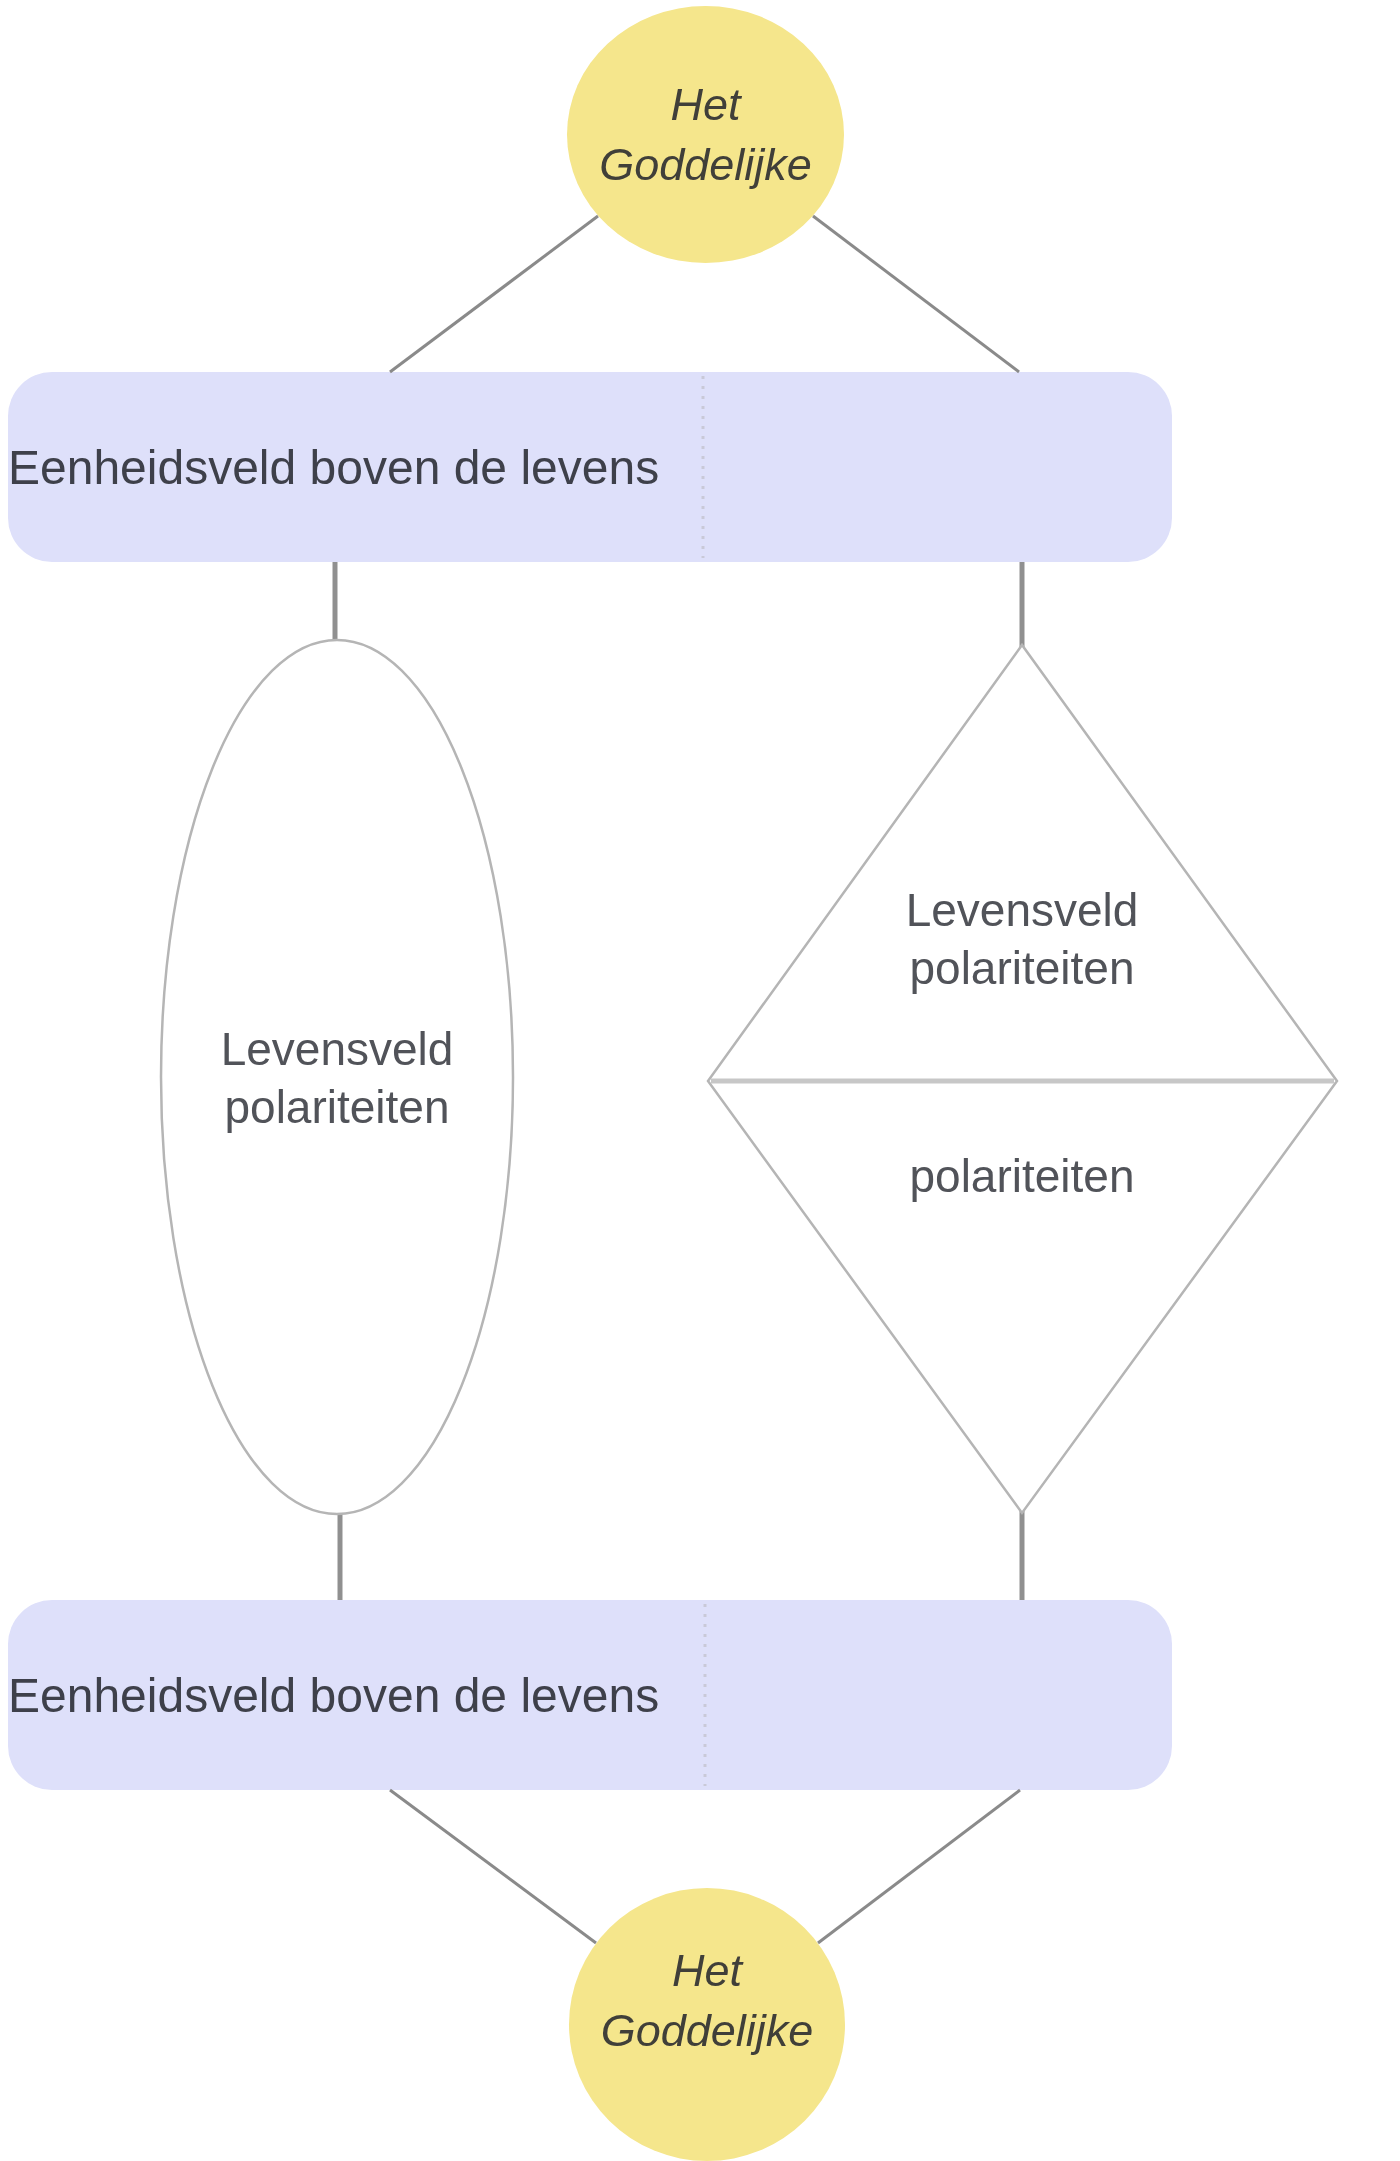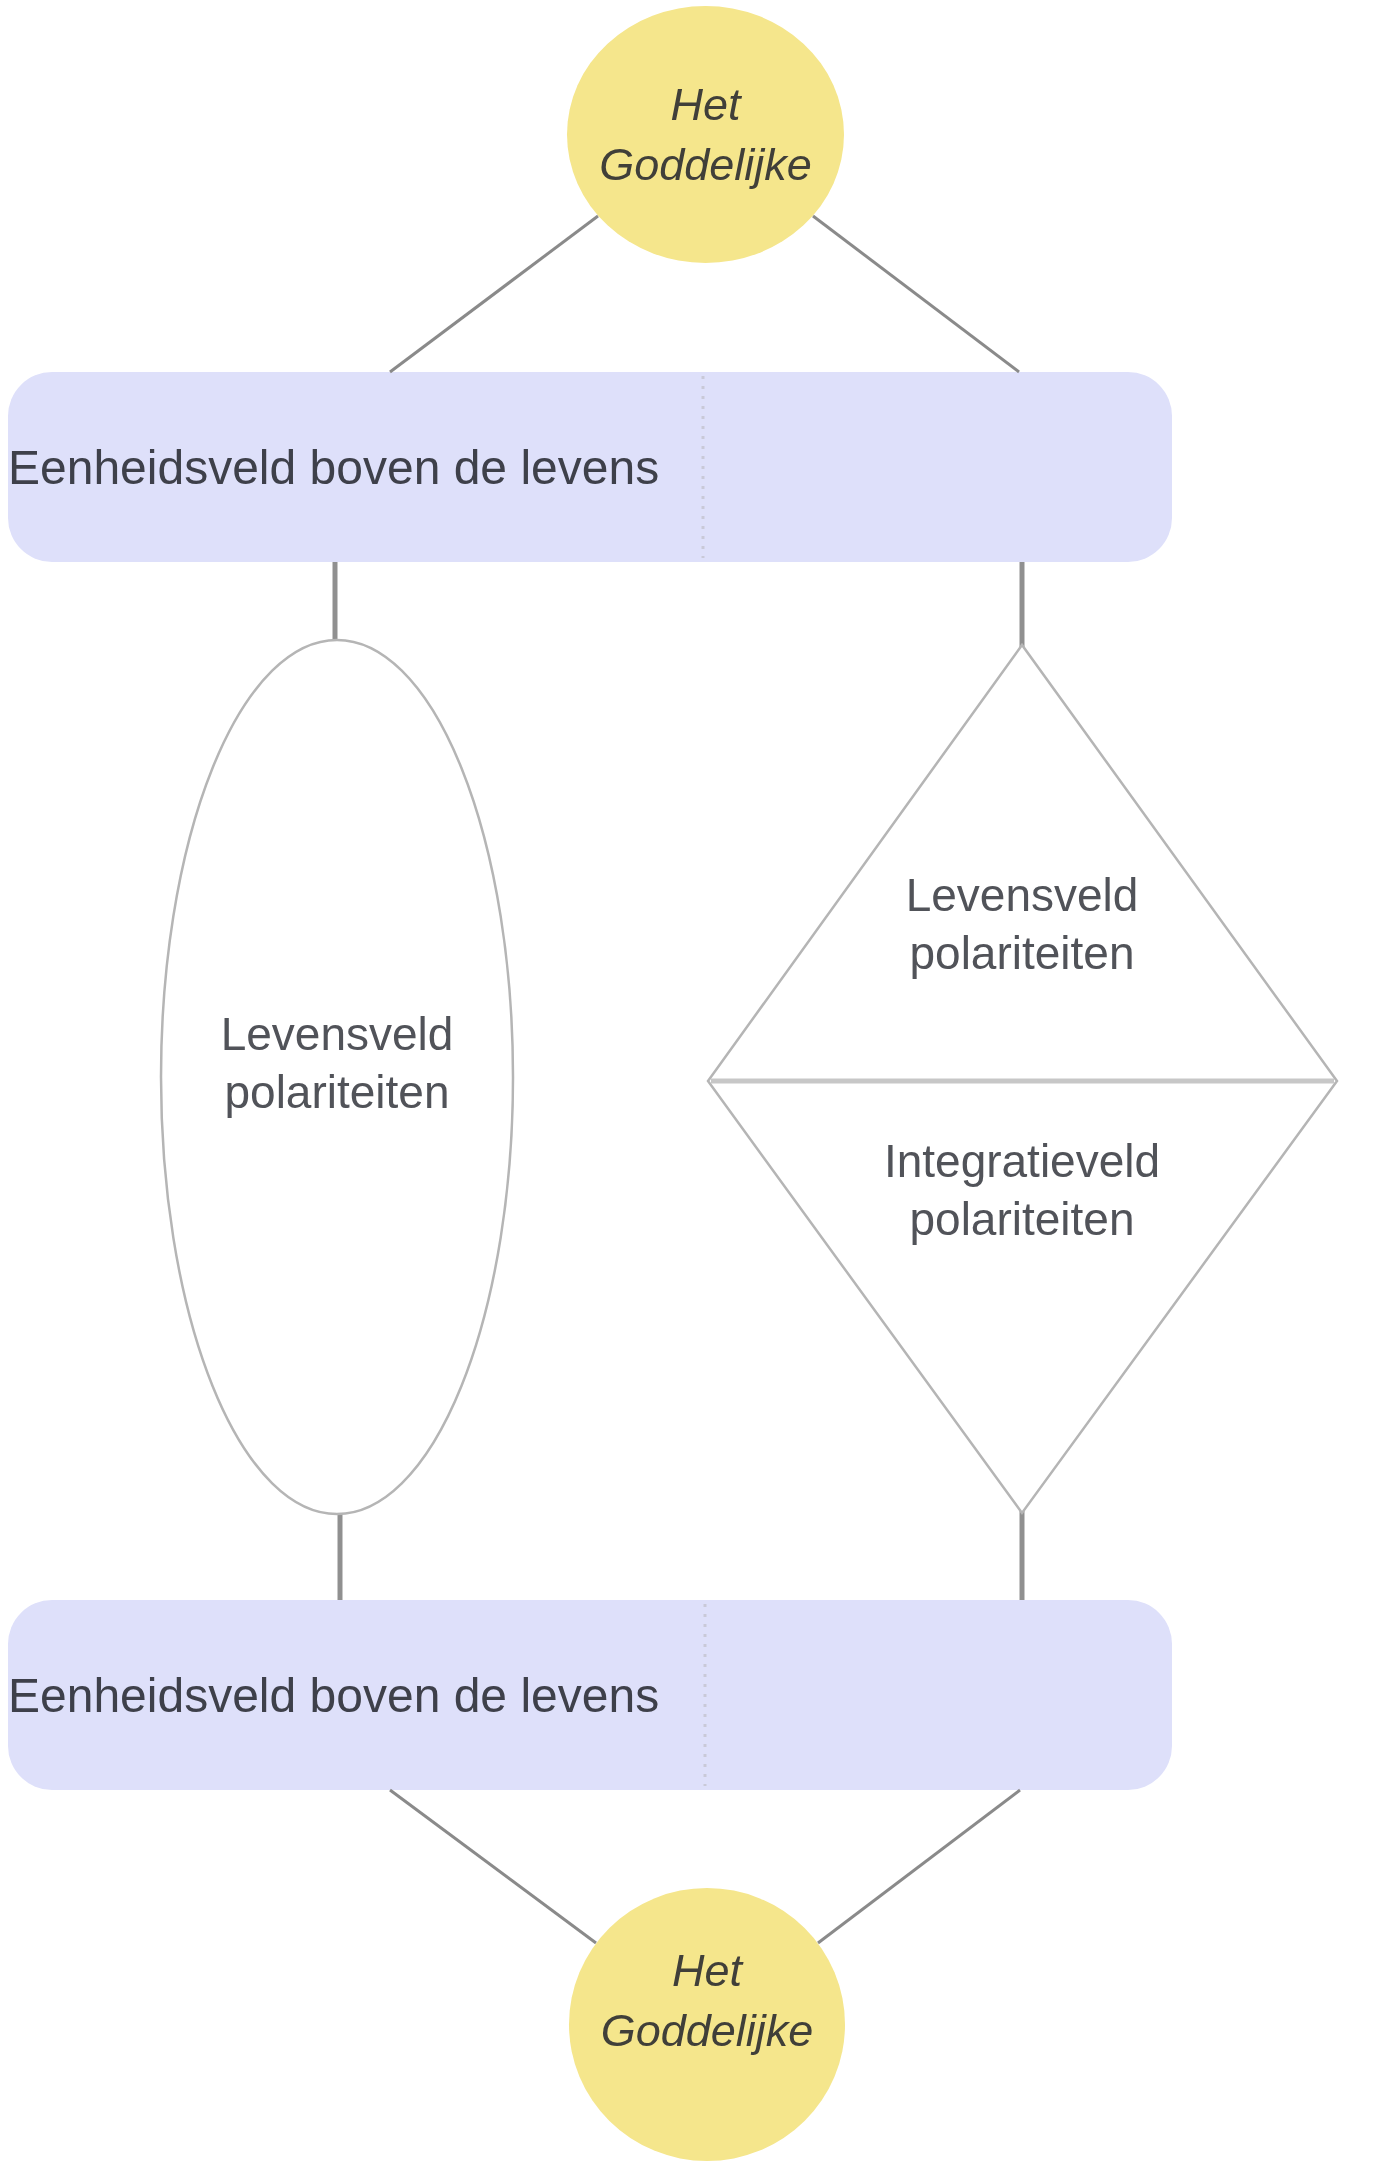--- a/index.html
+++ b/index.html
@@ -39,20 +39,21 @@
   .diag{stroke:var(--diagonal-color,#8A8A8A);stroke-width:3;}
   .connv{stroke:var(--connector-color,#909090);stroke-width:5;}
   .dashline{stroke:var(--dash-color,#C9C9D8);stroke-width:3;stroke-dasharray:3 7;}
   .shape{fill:#FFFFFF;stroke:var(--shape-stroke,#B5B5B5);stroke-width:2.5;}
   .divider{stroke:var(--divider-color,#C7C7C7);stroke-width:5;}
   .label{
     position:absolute;text-align:center;
     font-size:46px;line-height:58px;
     color:var(--shape-text,#515359);
     z-index:3;
+    margin-top:15px;
   }
   .label.ellipse-label{left:137px;top:1005px;width:400px;}
   .label.diamond-top-label{left:772px;top:866px;width:500px;}
   .label.diamond-bottom-label{left:772px;top:1132px;width:500px;}
 </style>
 </head>
 <body>
 
 <div class="canvas">
 
@@ -92,21 +93,20 @@
     <div>Levensveld</div>
     <div>polariteiten</div>
   </div>
 
   <div class="label diamond-top-label">
     <div>Levensveld</div>
     <div>polariteiten</div>
   </div>
 
   <div class="label diamond-bottom-label">
-    <div>Integratieveld</div>
     <div>polariteiten</div>
   </div>
 
   <div class="band band2">
     <span>Eenheidsveld boven de levens</span>
   </div>
 
   <div class="circle bottom">
     <div>Het</div>
     <div>Goddelijke</div>

